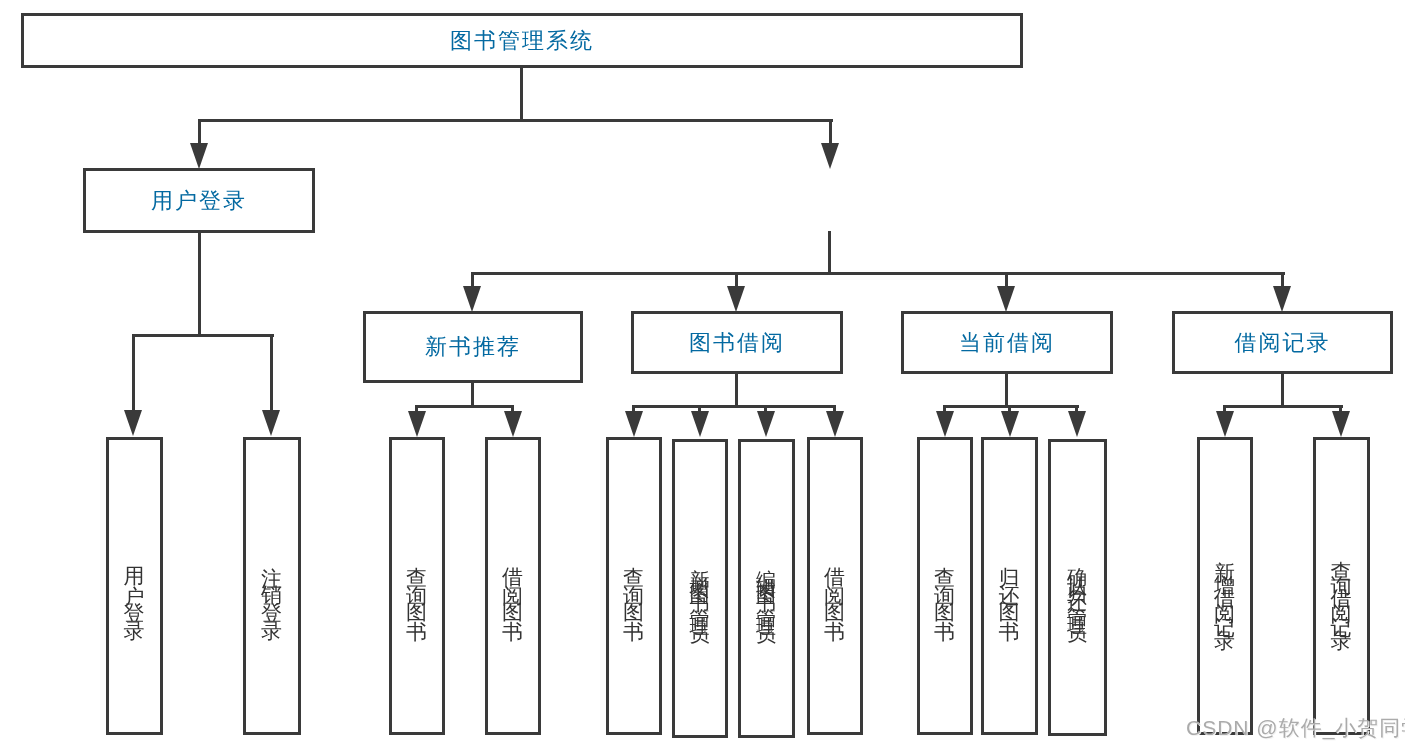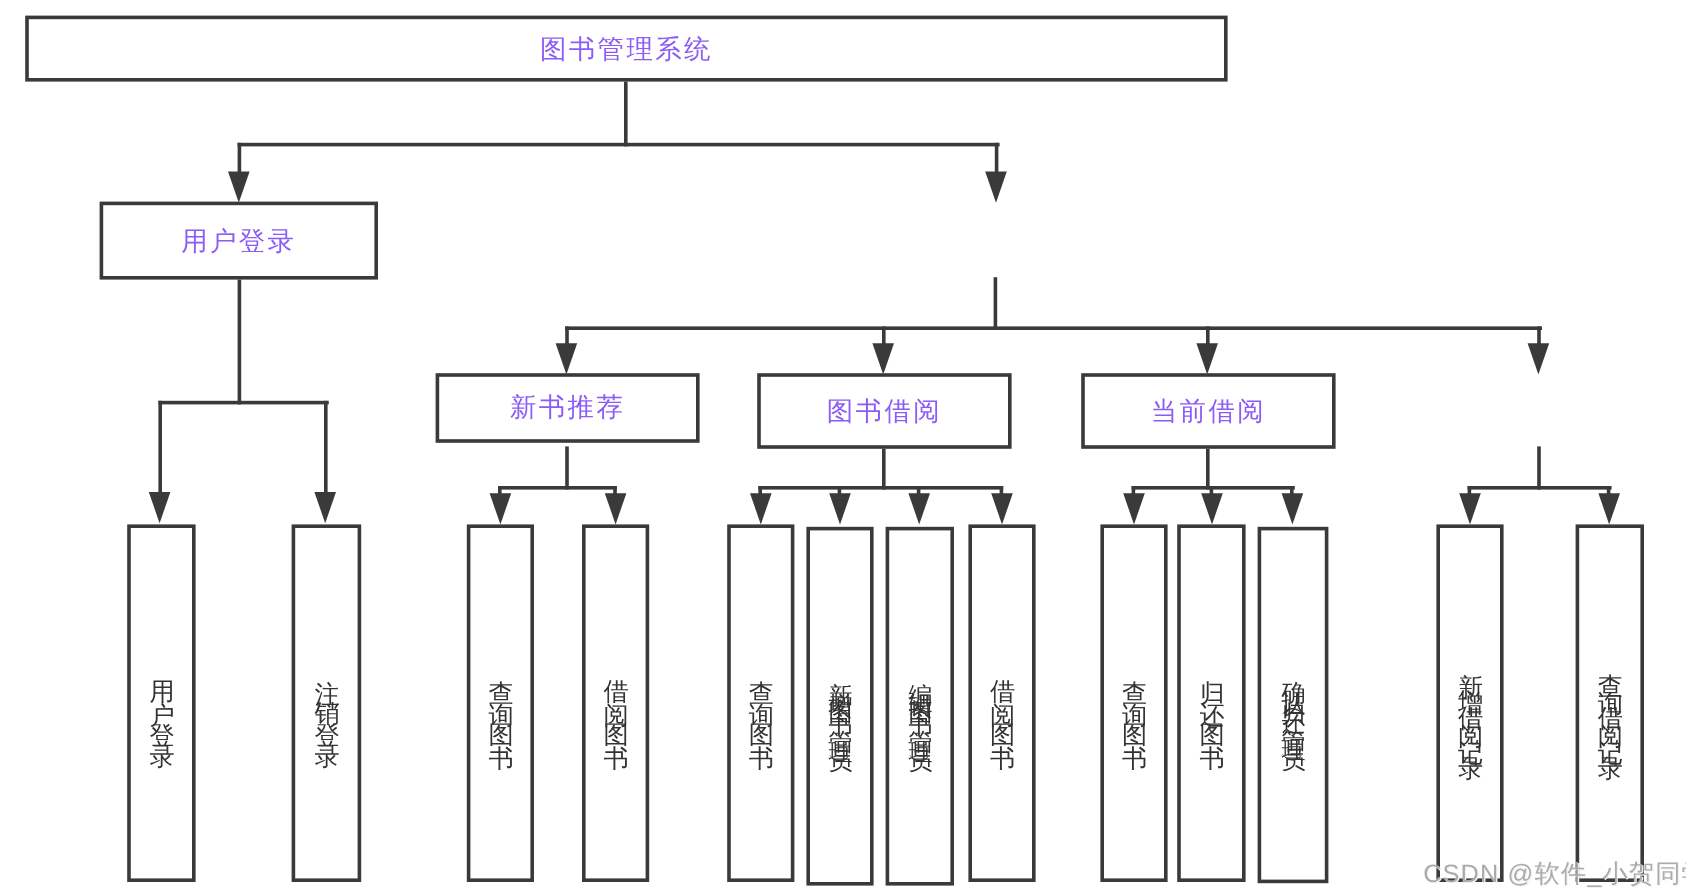--- a/index.html
+++ b/index.html
@@ -21,21 +21,21 @@
   }
   .hbox {
     position: absolute;
     box-sizing: border-box;
     border: 3px solid #3a3a3a;
     background: #ffffff;
     display: flex;
     align-items: center;
     justify-content: center;
     font-size: 22px;
-    color: #8b5cf6;
+    color: #0369a1;
     letter-spacing: 2px;
     white-space: nowrap;
     z-index: 2;
   }
   .vbox {
     position: absolute;
     box-sizing: border-box;
     border: 3px solid #3a3a3a;
     background: #ffffff;
     display: flex;
@@ -124,23 +124,24 @@
   <div class="line" style="left:1223px; top:405px; width:120px; height:3px;"></div>
   <div class="line" style="left:1223px; top:405px; width:3px; height:10px;"></div>
   <div class="arrow" style="left:1216px; top:411px;"></div>
   <div class="line" style="left:1339px; top:405px; width:3px; height:10px;"></div>
   <div class="arrow" style="left:1332px; top:411px;"></div>
 
   <div class="hbox" style="left:21px; top:13px; width:1002px; height:55px;">图书管理系统</div>
 
   <div class="hbox" style="left:83px; top:168px; width:232px; height:65px;">用户登录</div>
 
-  <div class="hbox" style="left:363px; top:311px; width:220px; height:58px;">新书推荐</div>
+  <div class="hbox" style="left:363px; top:311px; width:220px; height:72px;">新书推荐</div>
   <div class="hbox" style="left:901px; top:311px; width:212px; height:63px;">当前借阅</div>
   <div class="hbox" style="left:631px; top:311px; width:212px; height:63px;">图书借阅</div>
+  <div class="hbox" style="left:1172px; top:311px; width:221px; height:63px;">借阅记录</div>
 
   <div class="vbox sp-wide" style="left:106px; top:437px; width:57px; height:298px;">用户登录</div>
   <div class="vbox sp-wide" style="left:243px; top:437px; width:58px; height:298px;">注销登录</div>
 
   <div class="vbox sp-wide" style="left:389px; top:437px; width:56px; height:298px;">查询图书</div>
   <div class="vbox sp-wide" style="left:485px; top:437px; width:56px; height:298px;">借阅图书</div>
 
   <div class="vbox sp-wide" style="left:606px; top:437px; width:56px; height:298px;">查询图书</div>
   <div class="vbox sp-tight" style="left:672px; top:439px; width:56px; height:299px;">新增图书（管理员）</div>
   <div class="vbox sp-tight" style="left:738px; top:439px; width:57px; height:299px;">编辑图书（管理员）</div>

